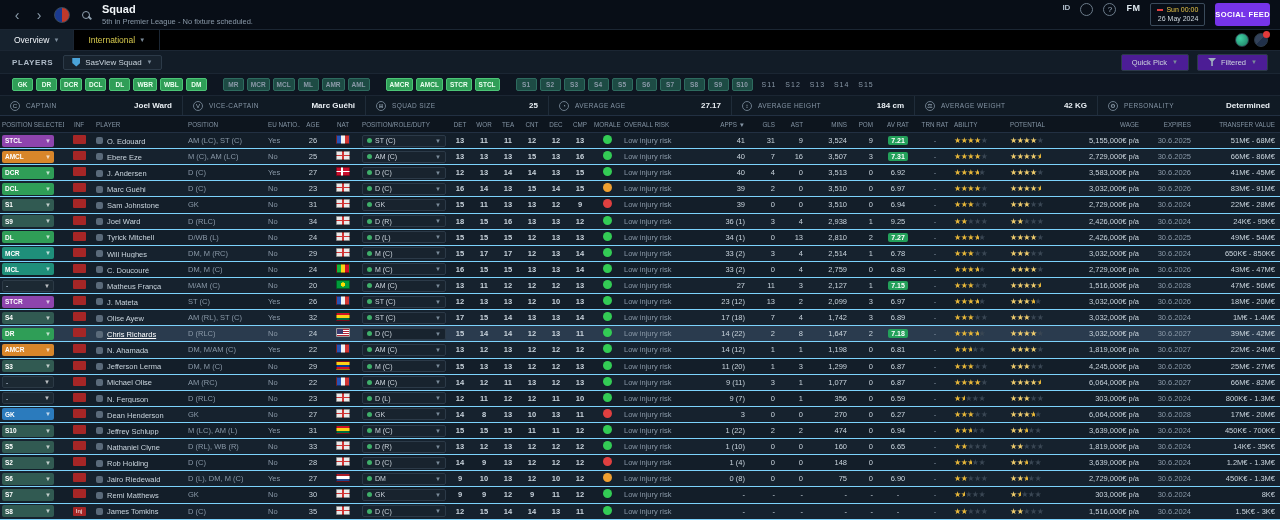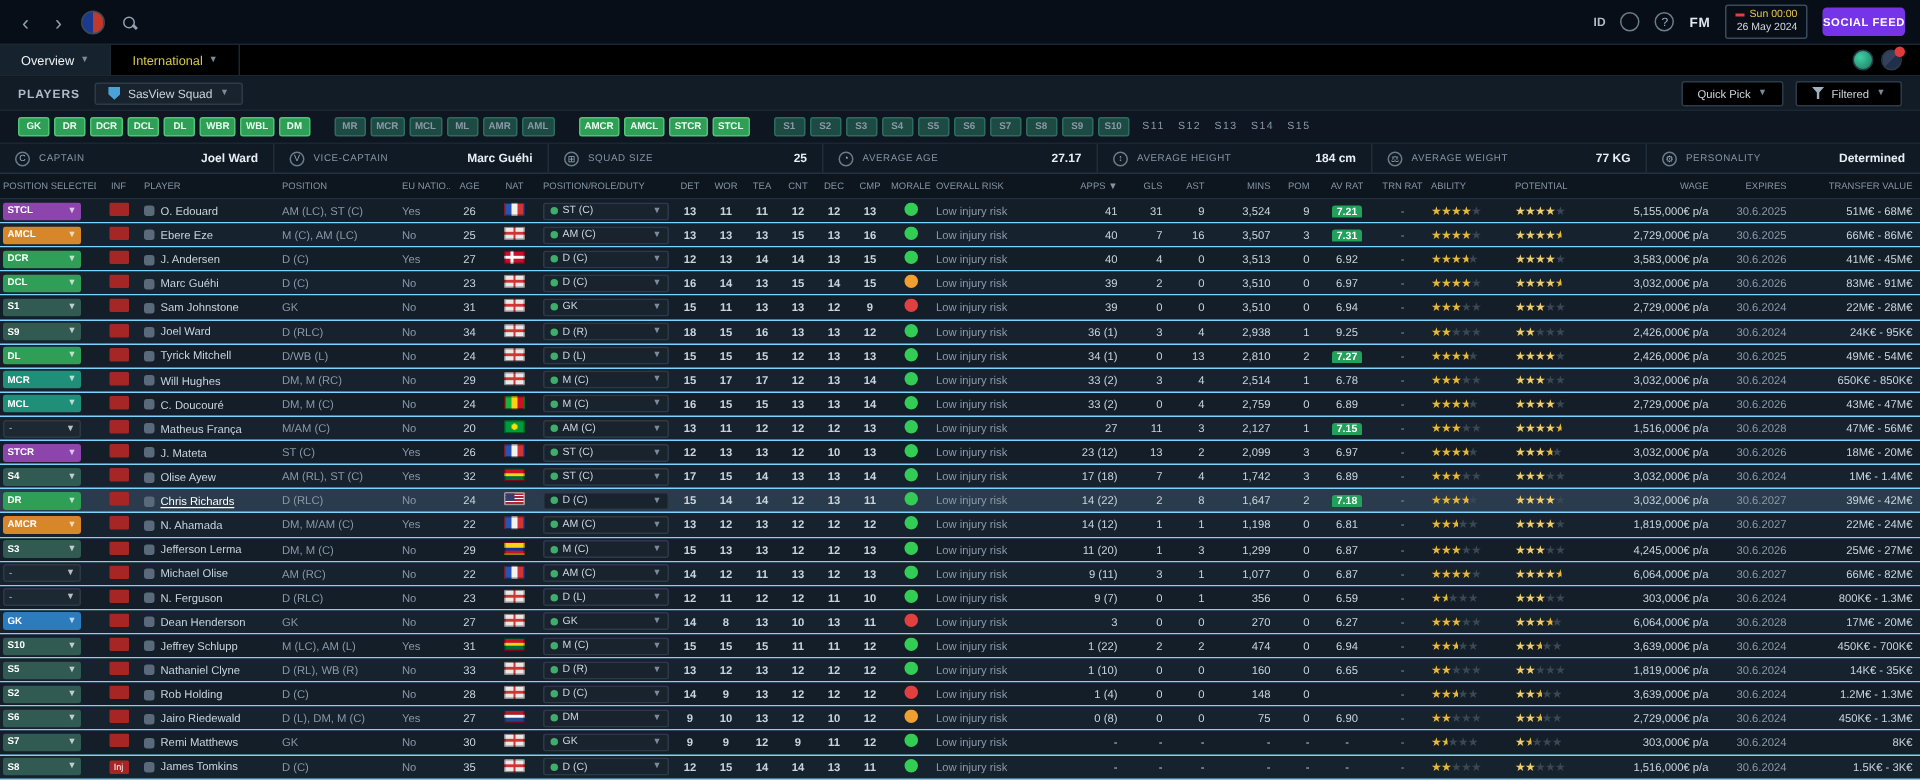--- a/index.html
+++ b/index.html
@@ -11,21 +11,21 @@
   }
   
   .topbar { height:30px; background:#080e17; display:flex; align-items:center; gap:8px; padding:0 10px; border-bottom:1px solid #1b2633; }
   .navarrow { color:#8fa0af; font-size:14px; width:14px; text-align:center; cursor:pointer; }
   .crest { width:16px; height:16px; border-radius:50%; background:linear-gradient(90deg,#1b3a8f 50%,#c0392b 50%); border:1px solid #3a4a5a; }
   .mag { position:relative; width:8px; height:8px; border:1.5px solid #8fa0af; border-radius:50%; margin:0 4px; }
   .mag::after { content:''; position:absolute; width:4px; height:1.5px; background:#8fa0af; transform:rotate(45deg); right:-3px; bottom:-1px; }
   .titleblock { display:flex; flex-direction:column; line-height:1.2; }
   .titleblock .t { font-size:11px; font-weight:bold; color:#f2f6f9; }
   .titleblock .s { font-size:7.5px; color:#8a99a8; }
-  .tb-right { margin-left:auto; display:flex; align-items:center; gap:10px; }
+  .tb-right { margin-left:auto; display:flex; gap:10px; }
   .idlabel { font-size:8px; font-weight:bold; color:#aebbc8; }
   .circ-ic { width:13px; height:13px; border-radius:50%; border:1px solid #6b7b8a; color:#9fb0bf; font-size:8px; display:flex; align-items:center; justify-content:center; }
   .fm { font-size:9px; font-weight:bold; color:#dfe8ef; letter-spacing:.5px; }
   .datebox { border:1px solid #3a4a5a; border-radius:2px; padding:2px 6px; display:flex; flex-direction:column; align-items:flex-end; line-height:1.25; }
   .datebox .d1 { font-size:7px; color:#e8c547; display:flex; align-items:center; gap:3px; }
   .reddash { width:6px; height:2px; background:#e04040; display:inline-block; }
   .datebox .d2 { font-size:7px; color:#cfd8df; }
   .socialbtn { background:#7634e8; color:#fff; font-size:7.5px; font-weight:bold; border:none; border-radius:3px; padding:5px 0; letter-spacing:.4px; cursor:pointer; }
   
   .tabsrow { height:21px; background:#000000; display:flex; align-items:center; border-bottom:1px solid #1b2633; }
@@ -36,21 +36,21 @@
   .tabs-right { margin-left:auto; display:flex; align-items:center; gap:5px; padding-right:12px; }
   .av1 { width:14px; height:14px; border-radius:50%; background:radial-gradient(circle at 35% 35%, #3fd0a4, #1c7a60); border:1px solid #2b3a48; position:relative; }
   .av2 { width:14px; height:14px; border-radius:50%; background:linear-gradient(135deg,#33425a 50%,#20304a 50%); border:1px solid #2b3a48; position:relative; }
   .notif { position:absolute; top:-3px; right:-3px; width:7px; height:7px; background:#e23a3a; border-radius:50%; }
   
   .playersrow { height:23px; background:#121c27; display:flex; align-items:center; gap:10px; padding:0 12px; border-bottom:1px solid #1b2633; }
   .plabel { font-size:8px; font-weight:bold; letter-spacing:.6px; color:#aebbc8; }
   .viewdd { display:flex; align-items:center; gap:5px; background:#18232e; border:1px solid #2c3a48; border-radius:2px; padding:2px 8px; font-size:8px; cursor:pointer; }
   .shield { width:8px; height:9px; background:#4aa3d8; clip-path:polygon(0 0,100% 0,100% 60%,50% 100%,0 60%); }
   .pr-right { margin-left:auto; display:flex; gap:8px; }
-  .toolbtn { display:flex; align-items:center; gap:5px; background:#000000; border:1px solid #2c3a48; border-radius:2px; padding:3px 10px; font-size:7.5px; color:#cdd6de; cursor:pointer; }
+  .toolbtn { display:flex; align-items:center; gap:5px; background:#4c1d95; border:1px solid #2c3a48; border-radius:2px; padding:3px 10px; font-size:7.5px; color:#cdd6de; cursor:pointer; }
   .funnel { width:8px; height:8px; background:#9fb0bf; clip-path:polygon(0 0,100% 0,60% 45%,60% 100%,40% 100%,40% 45%); }
   
   .filtersrow { height:22px; background:#0e1621; display:flex; align-items:center; gap:3px; padding:0 12px; border-bottom:1px solid #1b2633; }
   .pf { min-width:21px; height:13px; border-radius:2px; font-size:6.5px; font-weight:bold; display:flex; align-items:center; justify-content:center; padding:0 3px; cursor:pointer; }
   .pf.bright { background:#2f9e57; border:1px solid #4cc577; color:#eafff0; }
   .pf.dim { background:#1d4b44; border:1px solid #2e6b5f; color:#9fd8c2; }
   .pf-gap { width:10px; }
   .pf-extra { font-size:7px; color:#8a99a8; margin-left:6px; letter-spacing:1px; }
   
   .summary { height:20px; background:#101a24; display:flex; border-bottom:1px solid #223042; }
@@ -107,20 +107,24 @@
 </head>
 <body>
 
 <div class="app">
 
   <div class="topbar">
     <span class="navarrow">‹</span>
     <span class="navarrow">›</span>
     <span class="crest"></span>
     <span class="mag"></span>
+    <div class="titleblock">
+      <span class="t">Squad</span>
+      <span class="s">5th in Premier League - No fixture scheduled.</span>
+    </div>
     <div class="tb-right">
       <span class="idlabel">ID</span>
       <span class="circ-ic"></span>
       <span class="circ-ic">?</span>
       <span class="fm">FM</span>
       <div class="datebox">
         <span class="d1">
             <span class="reddash"></span>
             <span>Sun 00:00</span>
           </span>
@@ -224,21 +228,21 @@
        <span class="sumval">27.17</span>
      </div>
       <div class="sumseg">
        <span class="sic">↕</span>
        <span class="sumlab">AVERAGE HEIGHT</span>
        <span class="sumval">184 cm</span>
      </div>
       <div class="sumseg">
        <span class="sic">⚖</span>
        <span class="sumlab">AVERAGE WEIGHT</span>
-       <span class="sumval">77 KG</span>
+       <span class="sumval">42 KG</span>
      </div>
       <div class="sumseg">
        <span class="sic">⚙</span>
        <span class="sumlab">PERSONALITY</span>
        <span class="sumval">Determined</span>
      </div>
     </div>
 
   <div class="thead">
       <div class="al">POSITION SELECTED</div>

